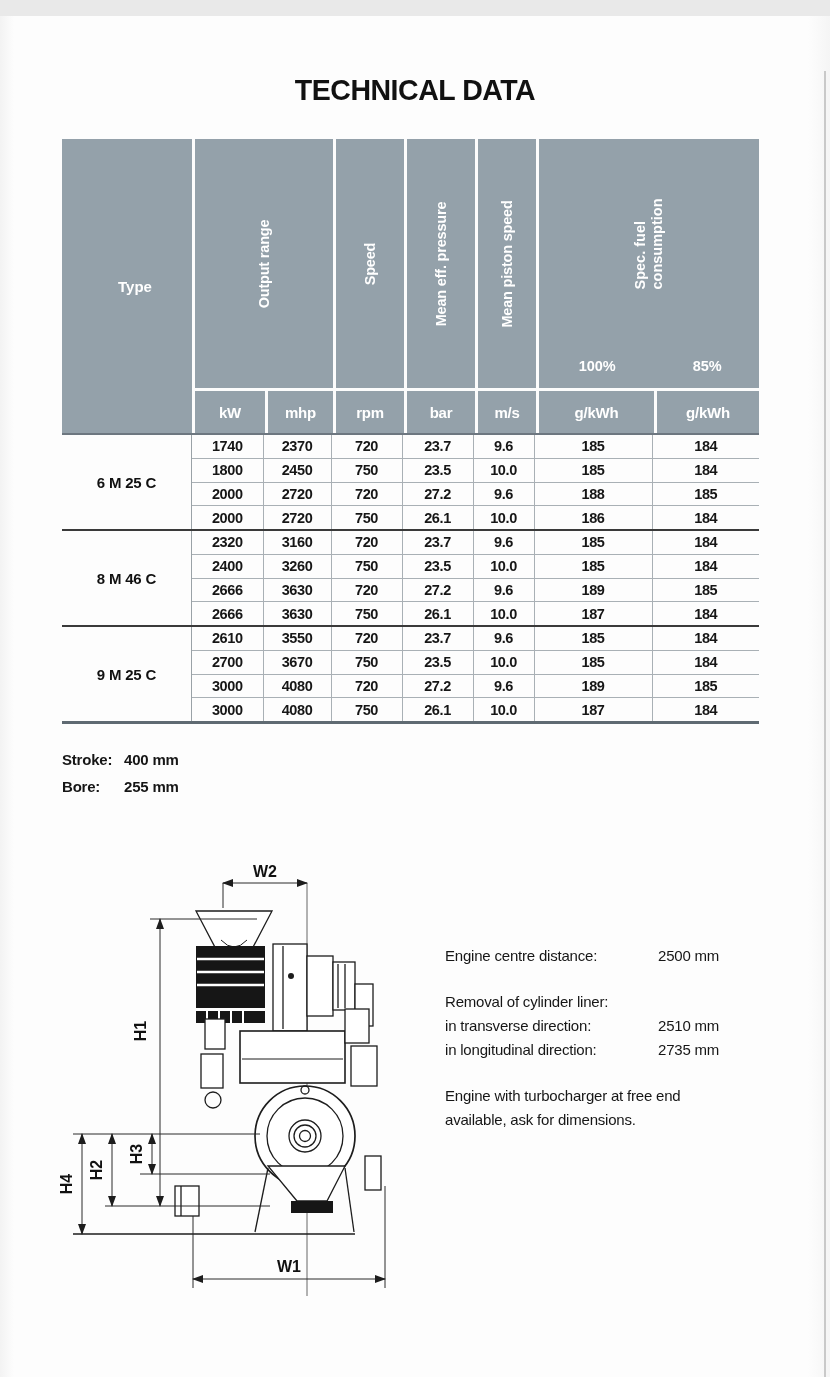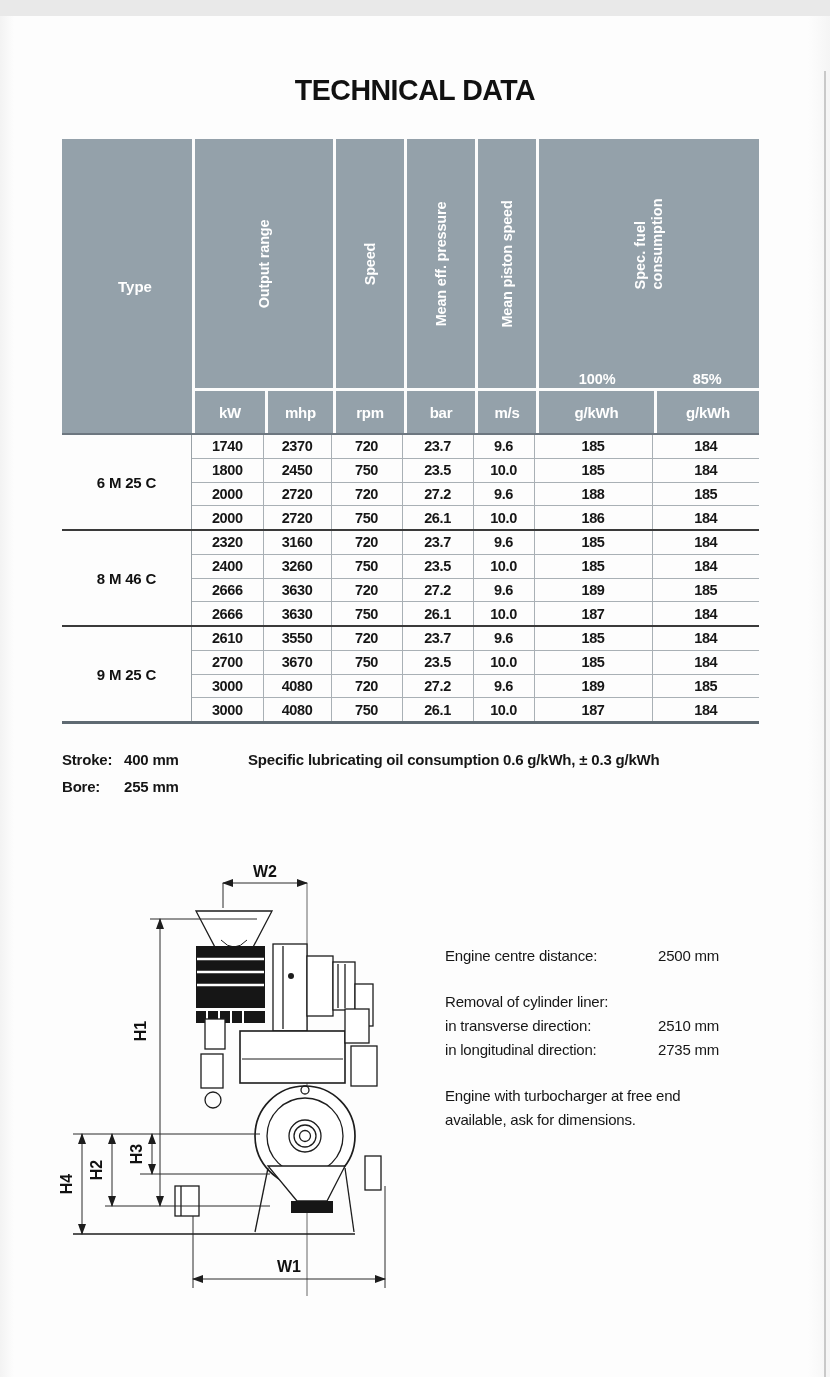--- a/index.html
+++ b/index.html
@@ -18,21 +18,21 @@
   #tbl{position:absolute;left:62px;top:123px;width:697px;}
   #thead{position:relative;width:697px;height:294px;}
   .hcell{position:absolute;background:#94a1aa;color:#fff;font-weight:700;box-sizing:border-box;}
   .hcell.bl{border-left:3px solid #fcfcfc;}
   .hcell.bt{border-top:3px solid #fcfcfc;}
   .rot{position:absolute;top:50%;left:50%;transform:translate(-50%,-50%) rotate(-90deg);
        white-space:nowrap;font-size:14.5px;letter-spacing:-.2px;}
   .rot2{position:absolute;top:42%;left:50%;transform:translate(-50%,-50%) rotate(-90deg);
         white-space:nowrap;font-size:14.5px;text-align:left;line-height:17px;}
   .type-h{display:flex;align-items:center;justify-content:center;font-size:15px;padding-left:16px;}
-  .pctrow{position:absolute;left:0;bottom:1px;width:100%;display:flex;font-size:14.5px;}
+  .pctrow{position:absolute;left:0;bottom:14px;width:100%;display:flex;font-size:14.5px;}
   .pctrow span{display:block;text-align:center;}
   .pct100{width:118px;} .pct85{width:105px;}
   .ucell{display:flex;align-items:center;justify-content:center;font-size:15px;letter-spacing:-.2px;}
 
   #tbody{border-top:2px solid #6d7780;border-bottom:3px solid #5f6a72;width:697px;}
   .tgroup{display:flex;height:94px;border-top:2px solid #3a3a3a;}
   .tgroup:first-child{border-top:none;}
   .type-cell{width:130px;box-sizing:border-box;border-right:1.5px solid #9aa2a7;
              display:flex;align-items:center;justify-content:center;
              font-weight:700;font-size:15px;letter-spacing:-.2px;color:#111;}
@@ -237,21 +237,20 @@
         </div>
       </div>
   </div>
 
   <div class="notes">
     <div class="col-l">
       <div><span class="lbl">Stroke:</span><span>400 mm</span></div>
       <div><span class="lbl">Bore:</span><span>255 mm</span></div>
     </div>
     <div class="col-r">
-      <div>Specific lubricating oil consumption 0.6 g/kWh, ± 0.3 g/kWh</div>
     </div>
   </div>
 
   <svg style="position:absolute;left:55px;top:840px;" width="380" height="460" viewBox="0 0 380 460">
     <defs>
       <marker id="arr" markerWidth="11" markerHeight="8" refX="10" refY="4" orient="auto-start-reverse">
         <path d="M0,0 L11,4 L0,8 z" fill="#1d1d1d"></path>
       </marker>
     </defs>
     <g stroke="#1d1d1d" fill="none" stroke-width="1.3">

